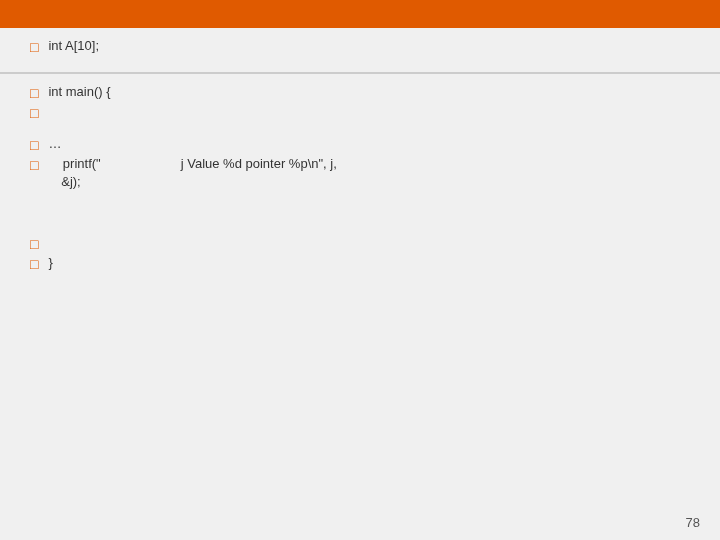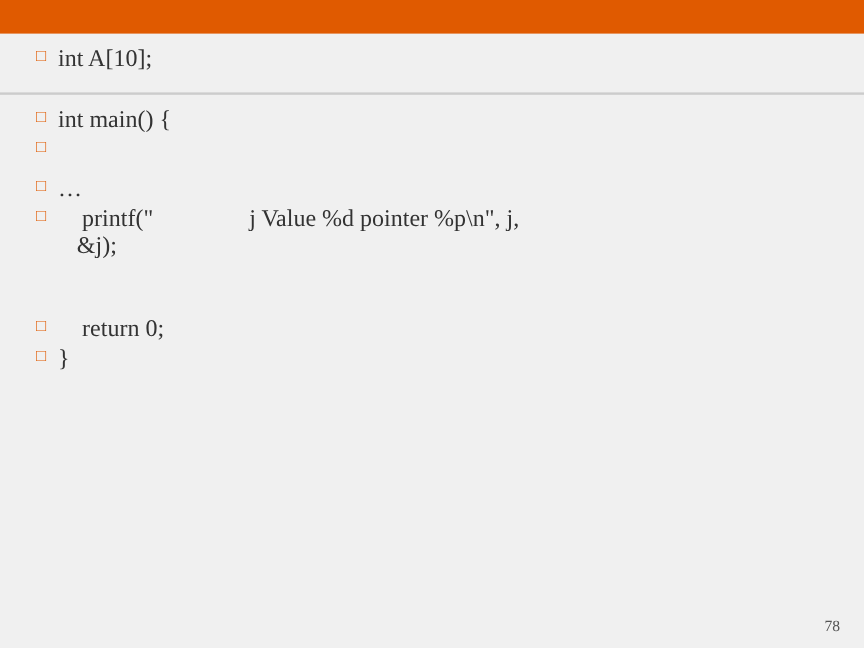--- a/index.html
+++ b/index.html
@@ -38,35 +38,35 @@
 
     .bullet {
       color: #e05a00;
       font-size: 14px;
       margin-right: 10px;
       margin-top: 2px;
       flex-shrink: 0;
     }
 
     .code-text {
-      font-family: Liberation Serif, serif;
-      font-size: 20px;
+      font-family: Liberation Sans, sans-serif;
+      font-size: 13px;
       color: #333333;
       white-space: pre;
     }
 
     .spacer {
       height: 12px;
     }
 
     .page-number {
       position: absolute;
       bottom: 10px;
       right: 20px;
-      font-family: Liberation Serif, serif;
+      font-family: Liberation Sans, sans-serif;
       font-size: 13px;
       color: #555;
     }
 
     .section-top {
       padding: 10px 30px 6px 30px;
     }
 
     .section-main {
       padding: 10px 30px;
@@ -118,21 +118,20 @@
     </div>
   </div>
 </div>
 
 <div class="spacer"></div>
 <div class="spacer"></div>
 
 <div class="section-bottom">
   <div class="code-line">
     <span class="bullet">□</span>
-    <span class="code-text">    return 0;</span>
   </div>
 
   <div class="code-line">
     <span class="bullet">□</span>
     <span class="code-text">}</span>
   </div>
 </div>
 
 <div class="page-number">78</div>
 

